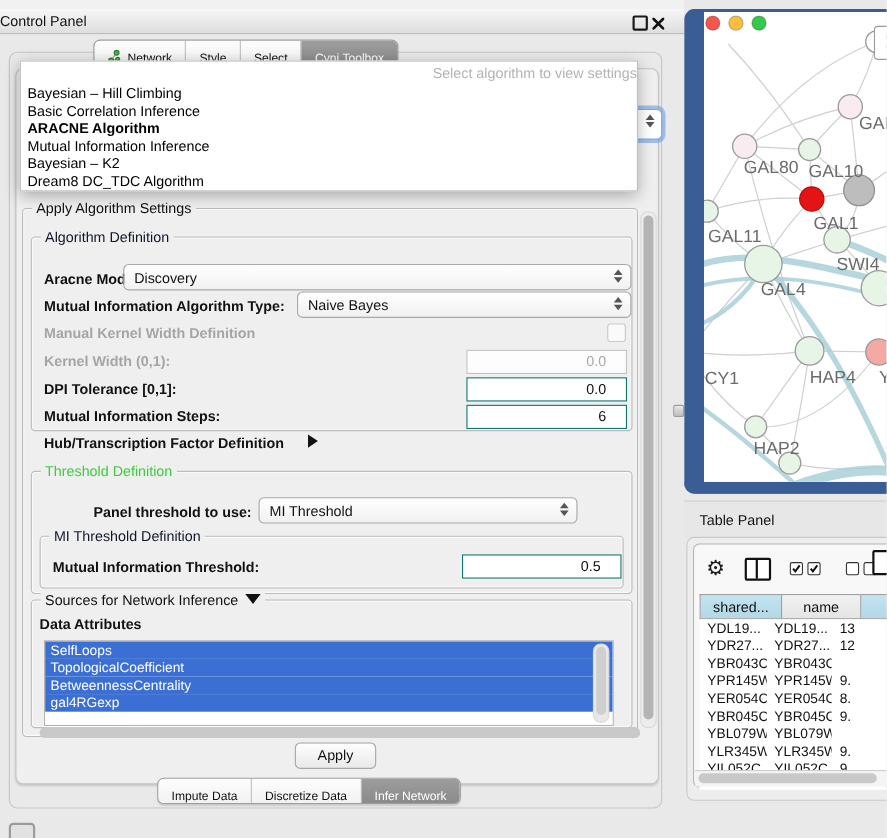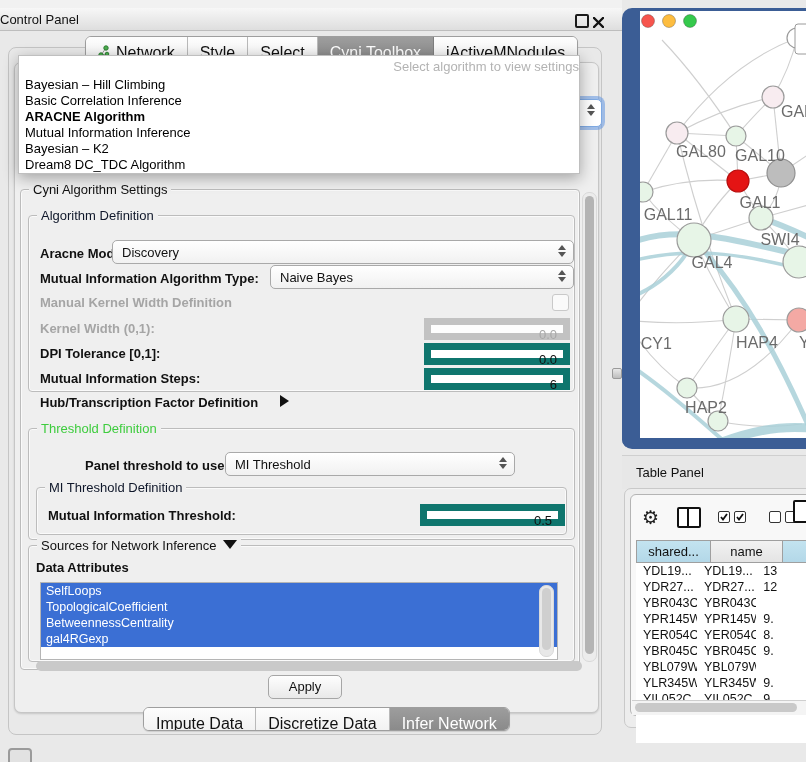--- a/index.html
+++ b/index.html
@@ -9,21 +9,21 @@
   
   .topstrip{left:0;top:0;width:622px;height:8px;background:#f1f1f1}
   .titlebar{left:0;top:8px;width:622px;height:22px;background:linear-gradient(#f7f7f7,#dedede);
             border-bottom:1px solid #bdbdbd;display:flex;align-items:center}
   .titlebar .ttl{font-size:13px;}
   .float-ico{left:575px;top:14px;width:10px;height:10px;border:2px solid #1a1a1a;border-radius:2px}
   .close-ico{left:593px;top:14px;width:11px;height:11px}
   
   .tabbar{display:flex;height:22px;border:1px solid #9e9e9e;border-radius:6px;background:#fafafa;
           overflow:hidden;box-shadow:0 1px 1px rgba(0,0,0,.12);z-index:30}
-  .seg{display:flex;align-items:center;padding:16px 12px;font-size:16px;border-right:1px solid #b9b9b9;
+  .seg{display:flex;align-items:center;padding:16px 12px;font-size:11px;border-right:1px solid #b9b9b9;
        background:linear-gradient(#fdfdfd,#ededed);white-space:nowrap}
   .seg:last-child{border-right:none}
   .seg.sel{background:linear-gradient(#9d9d9d,#828282);color:#fff;border-right-color:#7e7e7e}
   .seg .neticon{margin-right:6px}
   
   .outer-box{left:8px;top:47px;width:592px;height:686px;border:1px solid #c5c5c5;border-radius:8px;background:#e9e9e9}
   .inner-panel{left:14px;top:62px;width:583px;height:649px;background:#efefef;border:1px solid #c6c6c6;
                border-radius:7px;box-shadow:0 1px 2px rgba(0,0,0,.15)}
   
   .hidden-combo{left:560px;top:99px;width:40px;height:26px;background:#fff;border:1px solid #7ea9e2;
@@ -43,21 +43,21 @@
   .flabel.dim{color:#a5a5a5}
   
   .combo{position:absolute;height:24px;background:linear-gradient(#ffffff,#f1f1f1);border:1px solid #a9a9a9;
          border-radius:5px;box-sizing:border-box;font-size:13px;display:flex;align-items:center;padding-left:9px}
   .combo .arrows{position:absolute;right:7px;top:4px}
   .tri-up{width:0;height:0;border-left:4px solid transparent;border-right:4px solid transparent;
           border-bottom:5px solid #555;margin-bottom:2px}
   .tri-dn{width:0;height:0;border-left:4px solid transparent;border-right:4px solid transparent;
           border-top:5px solid #555}
   .field{position:absolute;height:22px;line-height:20px;box-sizing:border-box;background:#fff;
-         border:7px solid #0f766e;font-size:13px;text-align:right;padding:0 6px}
+         border:1px solid #0f766e;font-size:13px;text-align:right;padding:0 18px}
   .field.dis{border-color:#c2c2c2;color:#a8a8a8;background:#fdfdfd}
   .checkbox{position:absolute;width:15px;height:15px;background:#fafafa;border:1px solid #c9c9c9;border-radius:3px}
   .tri-right{display:inline-block;width:0;height:0;border-top:6px solid transparent;border-bottom:6px solid transparent;
              border-left:9px solid #111;margin-left:8px;vertical-align:-1px}
   .tri-down{display:inline-block;width:0;height:0;border-left:7px solid transparent;border-right:7px solid transparent;
             border-top:9px solid #111;margin-left:6px;vertical-align:1px}
   
   .vtrack{position:absolute;background:#ececec;border:1px solid #d9d9d9;border-radius:7px}
   .vthumb{position:absolute;left:2px;right:2px;background:#b4b4b4;border-radius:6px}
   .hcapsule{position:absolute;background:#c9c9c9;border-radius:6px}
@@ -85,21 +85,21 @@
   .cb-pair{display:flex;margin-left:17px}
   .mini-cb{width:10px;height:10px;border:1.5px solid #333;border-radius:2px;margin-right:4px;position:relative;background:#fff}
   .mini-cb.checked svg{position:absolute;left:0;top:0}
   .doc-cut{position:absolute;left:793px;top:500px;width:22px;height:19px;border:2px solid #111;border-radius:2px;background:#fff}
   
   .thead{position:absolute;left:636px;top:540px;height:23px;display:flex;font-size:13px}
   .thcell{box-sizing:border-box;border:1px solid #9f9f9f;border-right-width:0;display:flex;align-items:center;
           justify-content:center;background:linear-gradient(#f2f2f2,#e4e4e4)}
   .thcell:last-child{border-right-width:1px}
   .thcell.hl{background:linear-gradient(#c3e3f0,#b3d8e8)}
-  .tbody{position:absolute;left:636px;top:563px;width:170px;height:180px;overflow:hidden;background:#fff;font-size:12.5px}
+  .tbody{position:absolute;left:636px;top:563px;width:170px;height:155px;overflow:hidden;background:#fff;font-size:12.5px}
   .trow{display:flex;height:16px;line-height:16px}
   .tcell{box-sizing:border-box;padding-left:7px;white-space:nowrap;overflow:hidden}
   .hscroll2{position:absolute;left:632px;top:700px;width:174px;height:14px;background:#f4f4f4;border-top:1px solid #cfcfcf}
   svg text{font-family:"Liberation Sans",sans-serif}
 </style>
 </head>
 <body>
 
 <div class="abs topstrip"></div>
 <div class="abs titlebar">
@@ -133,39 +133,36 @@
     </div>
     <div class="seg">
       <span>Style</span>
     </div>
     <div class="seg">
       <span>Select</span>
     </div>
     <div class="seg sel">
       <span>Cyni Toolbox</span>
     </div>
-    <div class="seg">
-      <span>jActiveMNodules</span>
-    </div>
   </div>
 
 <div class="abs popup">
   <div class="prompt">Select algorithm to view settings</div>
   <div class="items">
       <div class="pitem">Bayesian – Hill Climbing</div>
       <div class="pitem">Basic Correlation Inference</div>
       <div class="pitem bold">ARACNE Algorithm</div>
       <div class="pitem">Mutual Information Inference</div>
       <div class="pitem">Bayesian – K2</div>
       <div class="pitem">Dream8 DC_TDC Algorithm</div>
     </div>
 </div>
 
 <div class="abs grp" style="left:20px;top:189px;width:558px;height:479px">
-  <span class="glabel">Cyni Algorithm Settings</span>
+  <span class="glabel">Apply Algorithm Settings</span>
 </div>
 <div class="abs vtrack" style="left:582px;top:192px;width:13px;height:468px">
   <div class="vthumb" style="top:3px;height:458px"></div>
 </div>
 
 <div class="abs grp" style="left:28px;top:215px;width:545px;height:175px">
   <span class="glabel blue">Algorithm Definition</span>
 </div>
 <span class="flabel" style="left:40px;top:246px">Aracne Mode:</span>
 <div class="combo" style="left:112px;top:240px;width:462px">
@@ -192,21 +189,21 @@
 <span class="flabel" style="left:40px;top:371px">Mutual Information Steps:</span>
 <div class="field" style="left:424px;top:368px;width:146px">6</div>
 
 <span class="flabel" style="left:40px;top:395px;font-weight:600">Hub/Transcription Factor Definition</span>
 <span class="abs tri-right" style="left:272px;top:395px"></span>
 
 <div class="abs grp" style="left:28px;top:428px;width:545px;height:110px">
   <span class="glabel green">Threshold Definition</span>
 </div>
 <span class="flabel" style="left:85px;top:458px">Panel threshold to use:</span>
-<div class="combo" style="left:225px;top:452px;width:290px">
+<div class="combo" style="left:235px;top:452px;width:290px">
   <span>MI Threshold</span>
   <span class="arrows">
       <div class="tri-up"></div>
       <div class="tri-dn"></div>
     </span>
 </div>
 <div class="abs grp" style="left:36px;top:487px;width:529px;height:46px">
   <span class="glabel blue">MI Threshold Definition</span>
 </div>
 <span class="flabel" style="left:48px;top:508px">Mutual Information Threshold:</span>

